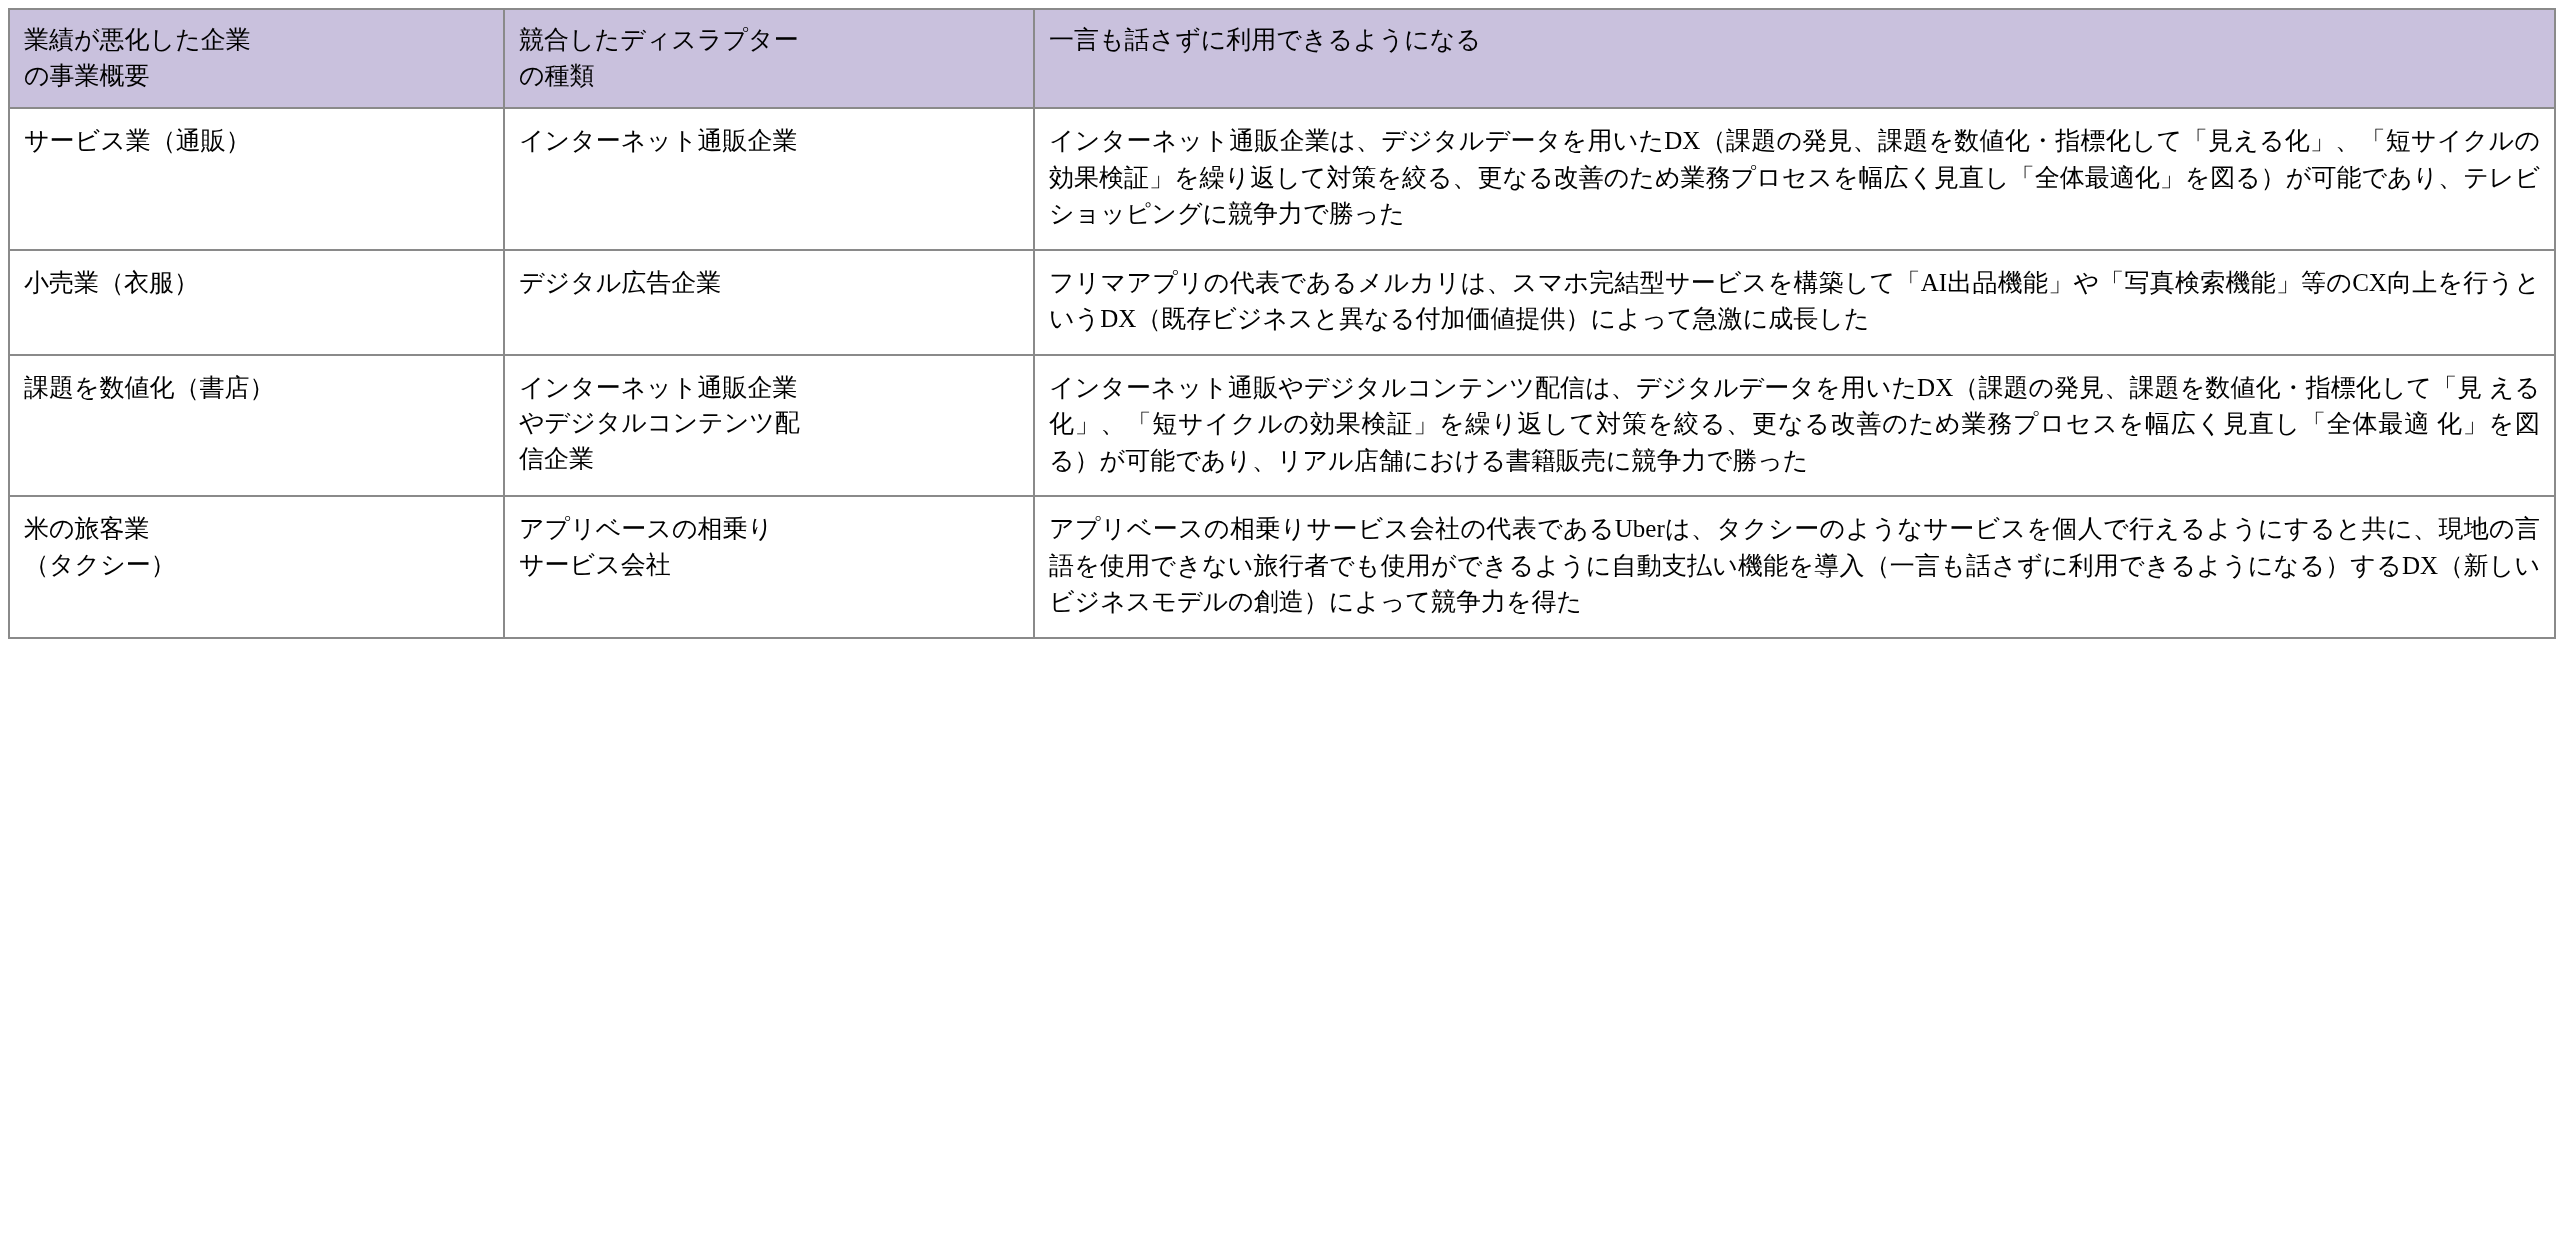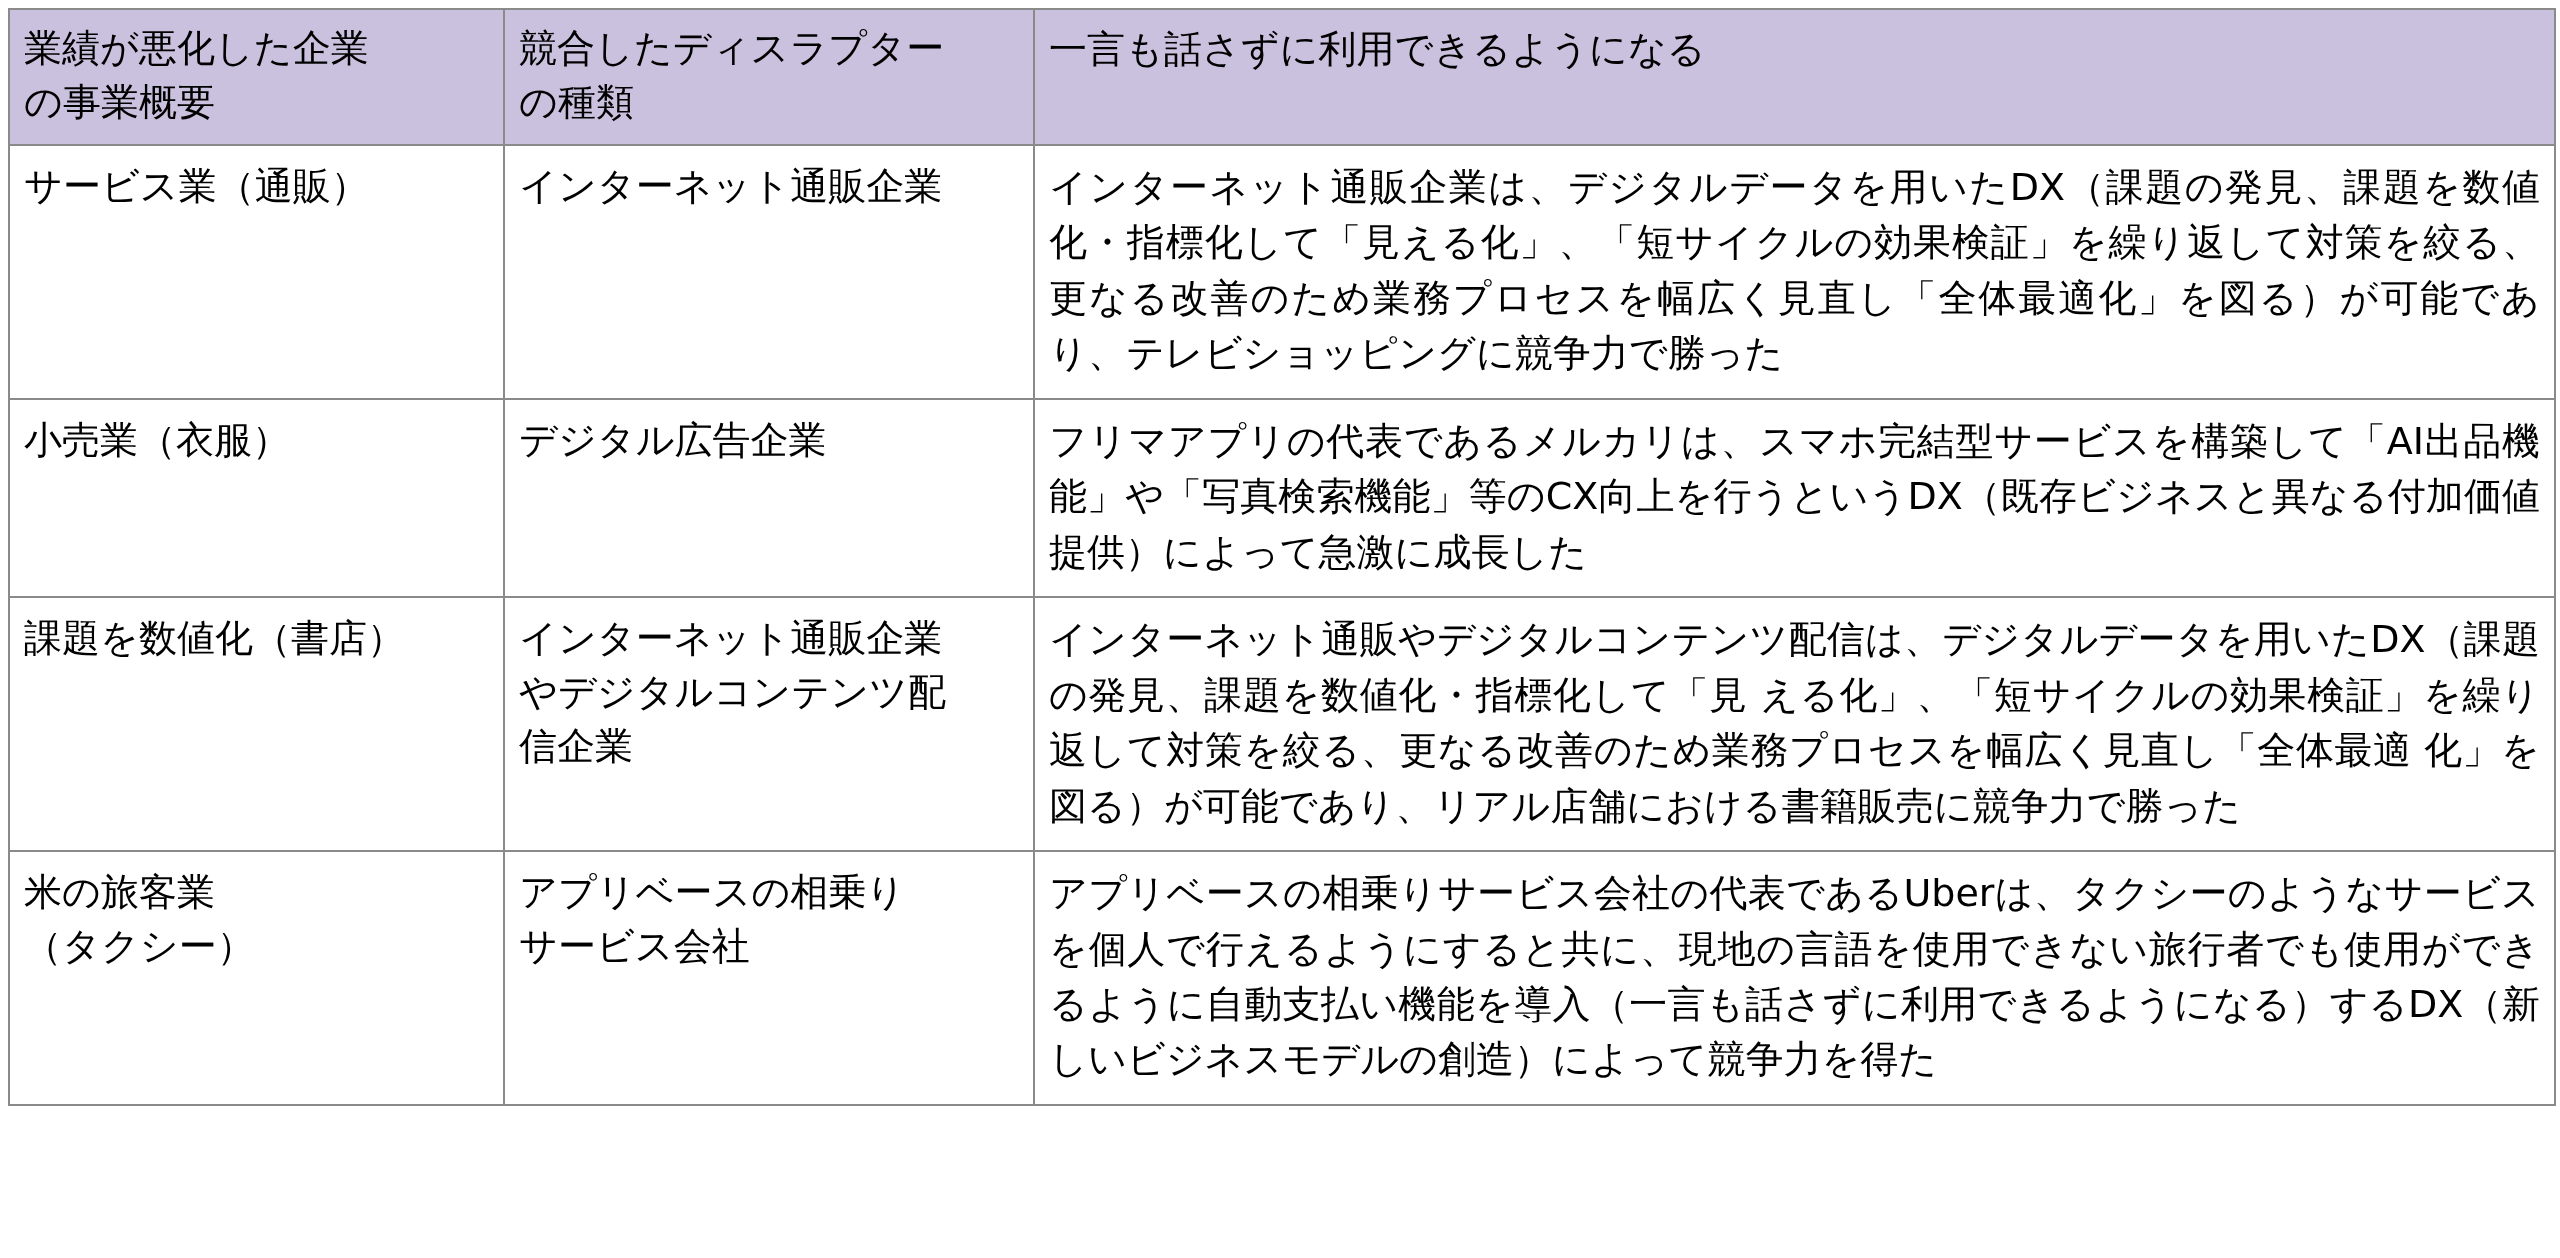--- a/index.html
+++ b/index.html
@@ -28,33 +28,34 @@
   }
   table.disruptor-table col.c1 { width: 495px; }
   table.disruptor-table col.c2 { width: 530px; }
   table.disruptor-table col.c3 { width: 1521px; }
 
   table.disruptor-table th,
   table.disruptor-table td {
     border: 2px solid #8a8a8a;
     vertical-align: top;
     padding: 14px 14px 16px 14px;
-    font-size: 38px;
+    font-size: 25px;
     line-height: 1.45;
     font-weight: normal;
     text-align: left;
   }
   table.disruptor-table thead th {
     background: #c9c1dd;
     font-weight: normal;
     padding-top: 12px;
     padding-bottom: 14px;
   }
   table.disruptor-table tbody td {
     background: #ffffff;
+    font-family: Liberation Serif, serif;
   }
   .cell-text {
     display: block;
     white-space: pre-wrap;
     word-break: break-all;
     line-height: 1.46;
   }
   .col-a .cell-text, .col-b .cell-text {
     line-height: 1.42;
   }

